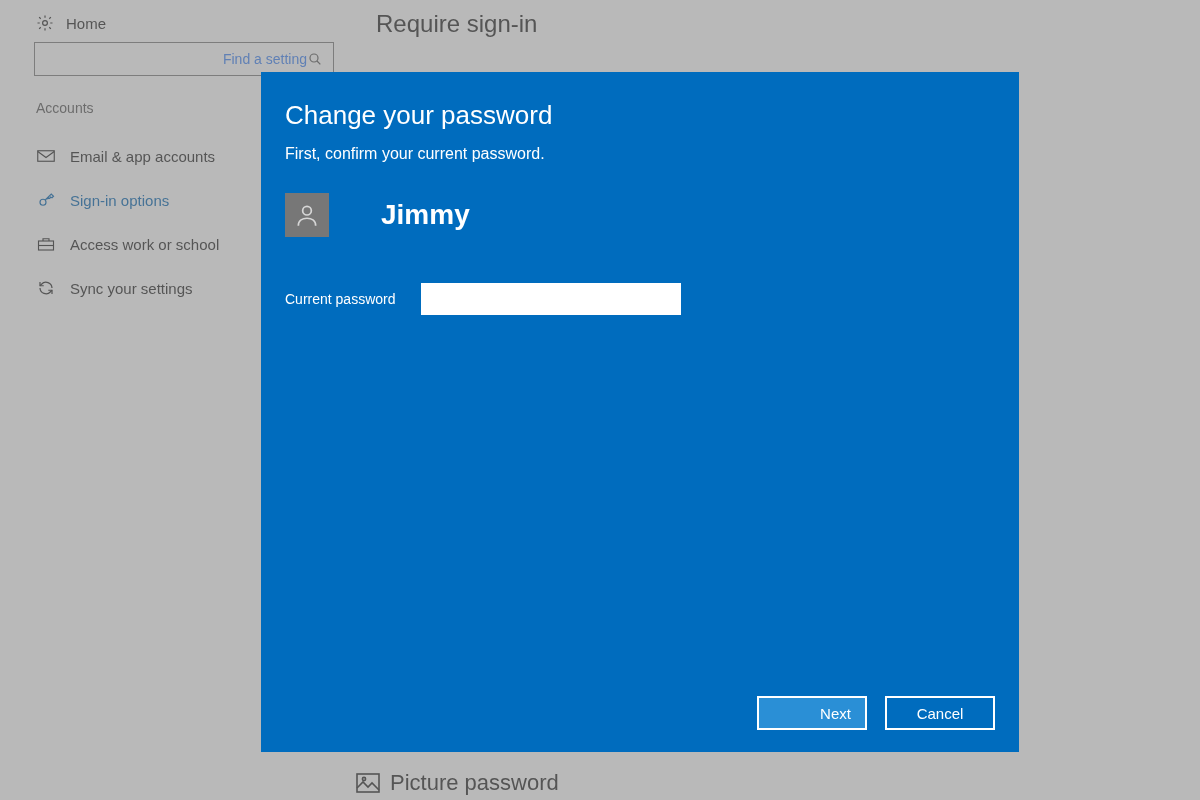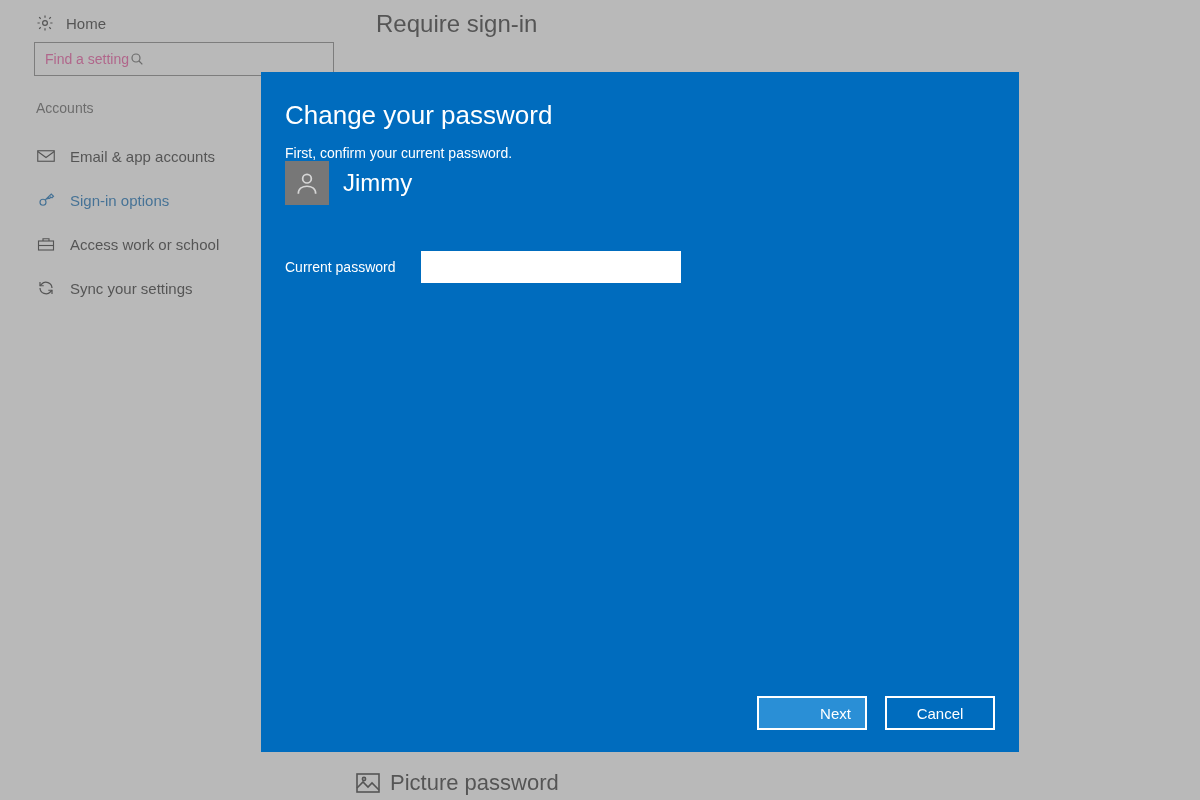--- a/index.html
+++ b/index.html
@@ -1,37 +1,37 @@
 <!DOCTYPE html>
 <html><head>
   <meta charset="utf-8">
   <style>
     * { margin:0; padding:0; box-sizing:border-box; font-family:"Segoe UI","Segoe UI Light",Tahoma,sans-serif; }
     html,body{ width:1200px; height:800px; overflow:hidden; background:#fff; }
     .page { position:relative; width:1200px; height:800px; background:#fff; }
     
     .sidebar { position:absolute; left:16px; top:0; width:340px; height:800px; padding:10px 18px; }
     .home-row { display:flex; align-items:center; gap:12px; padding:4px 0 10px 2px; font-size:15px; color:#222; cursor:pointer;}
-    .search-box { display:flex; align-items:center; justify-content:flex-start; width:300px; height:34px; border:1px solid #7a7a7a; padding:8px 10px; font-size:14px; color:#ec4899; margin-bottom:24px;}
+    .search-box { display:flex; align-items:center; justify-content:flex-end; width:300px; height:34px; border:1px solid #7a7a7a; padding:8px 10px; font-size:14px; color:#3b82f6; margin-bottom:24px;}
     .section-label { font-size:14px; color:#555; margin:0 0 18px 2px;}
     .nav-item { display:flex; align-items:center; gap:14px; height:44px; font-size:15px; color:#222; padding-left:2px; cursor:pointer;}
     .nav-item.active { color:#0063B1; }
     .nav-item .ic { width:20px; display:flex; justify-content:center;}
     
     .main-heading { position:absolute; left:376px; top:10px; font-size:24px; font-weight:400; color:#222;}
     .picture-pass { position:absolute; left:356px; top:770px; font-size:22px; color:#222; display:flex; align-items:center; gap:10px;}
     
     .scrim { position:absolute; inset:0; background:rgba(128,128,128,0.55); }
     
     .dialog { position:absolute; left:261px; top:72px; width:758px; height:680px; background:#006cbe; color:#fff; padding:28px 24px 22px 24px; display:flex; flex-direction:column;}
     .dialog h1 { font-size:26px; font-weight:400; margin-bottom:14px;}
-    .dialog .subtitle { font-size:14px; }
+    .dialog .subtitle { font-size:16px; margin-bottom:30px;}
     .user-row { display:flex; align-items:center; gap:14px; margin-bottom:46px;}
     .avatar { width:44px; height:44px; background:#777; display:flex; align-items:center; justify-content:center;}
-    .user-name { font-size:24px; font-weight:400;}
+    .user-name { font-size:28px; font-weight:700;margin-left:38px;}
     .field-row { display:flex; align-items:center; gap:12px;}
     .field-label { font-size:14px; width:124px;}
     .pw-input { width:260px; height:32px; background:#fff; border:none; padding:0 8px; font-size:14px; color:#000;}
     .dialog-buttons { margin-top:auto; display:flex; justify-content:flex-end; gap:18px;}
     .btn { width:110px; height:34px; border:2px solid #fff; background:transparent; color:#fff; font-size:15px; display:flex; align-items:center; justify-content:center; cursor:pointer;}
     .btn.primary { background:#2a8fd6;padding-left:47px; }
     
     svg { display:block; }
   </style>
 </head>

